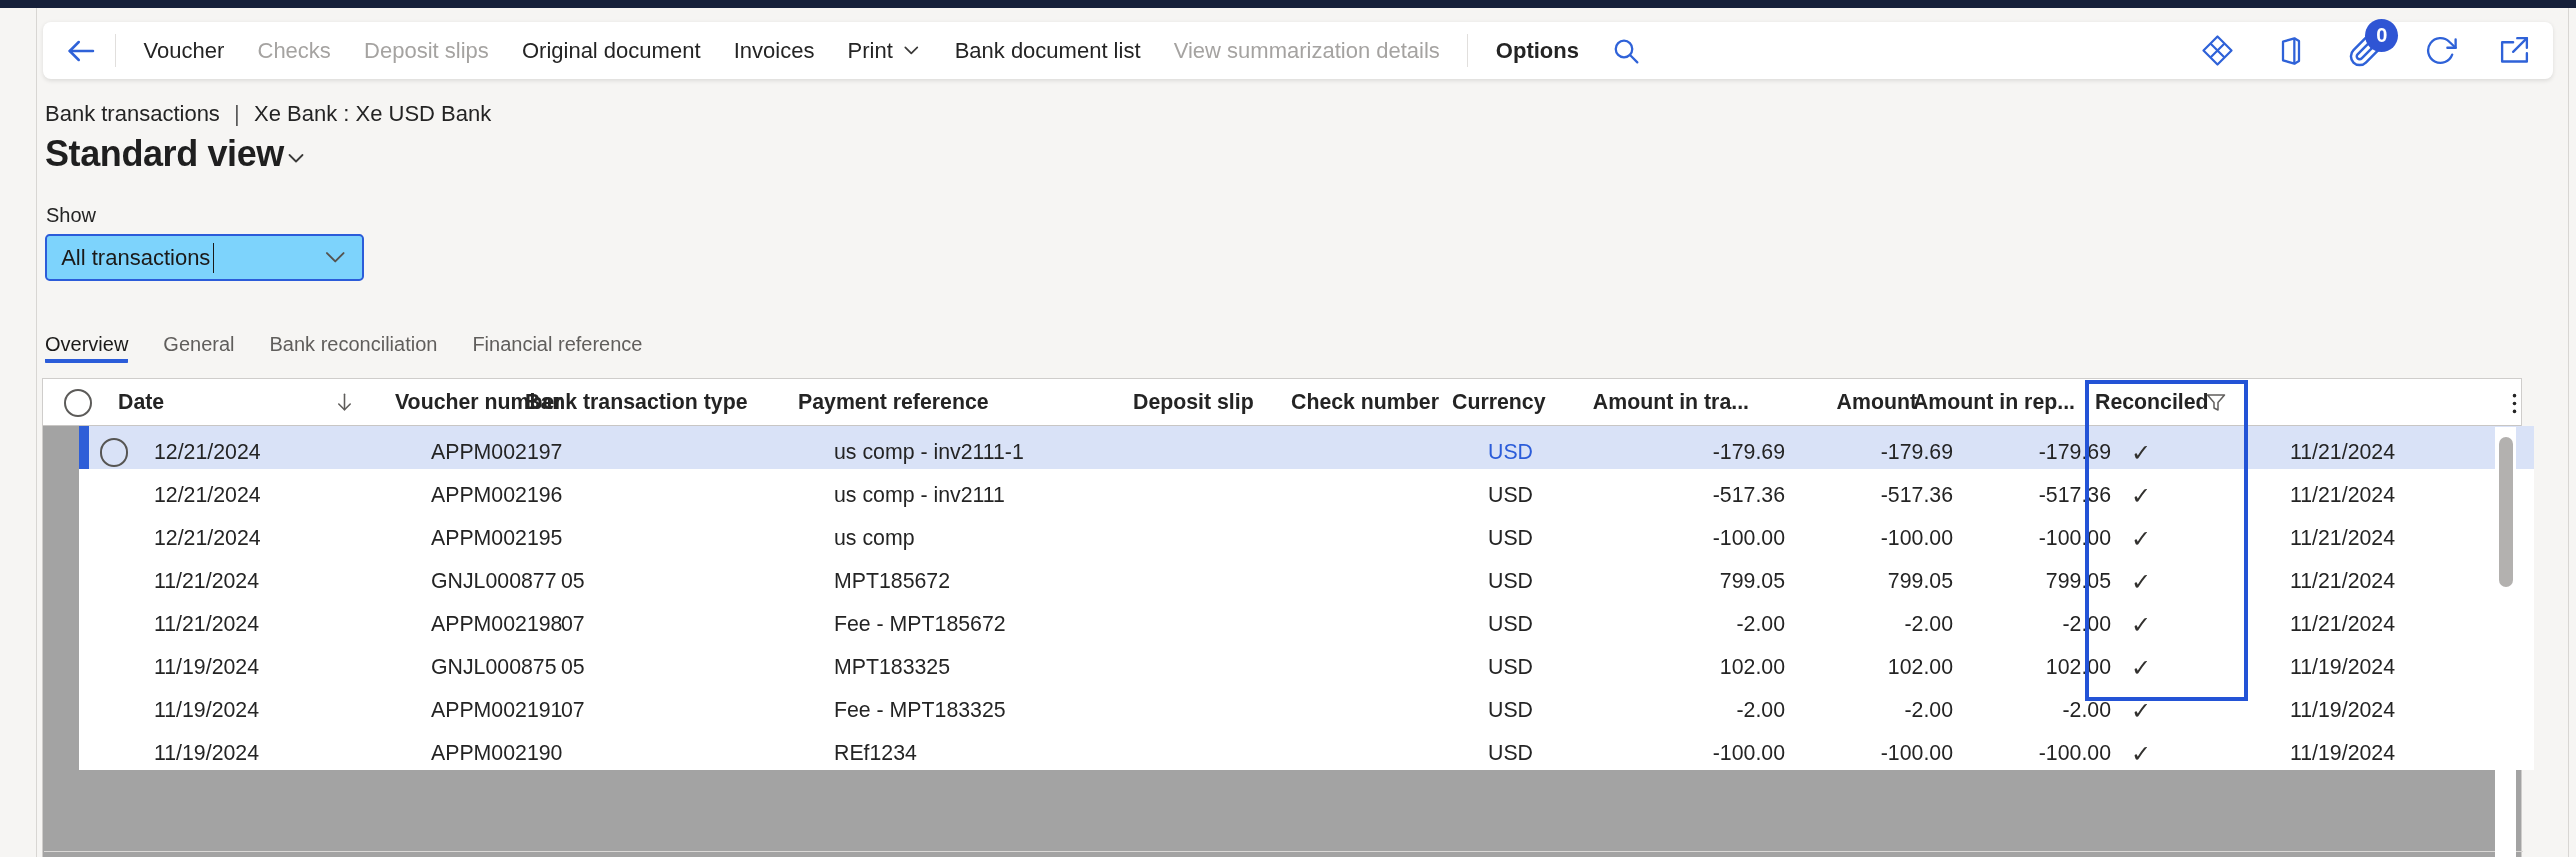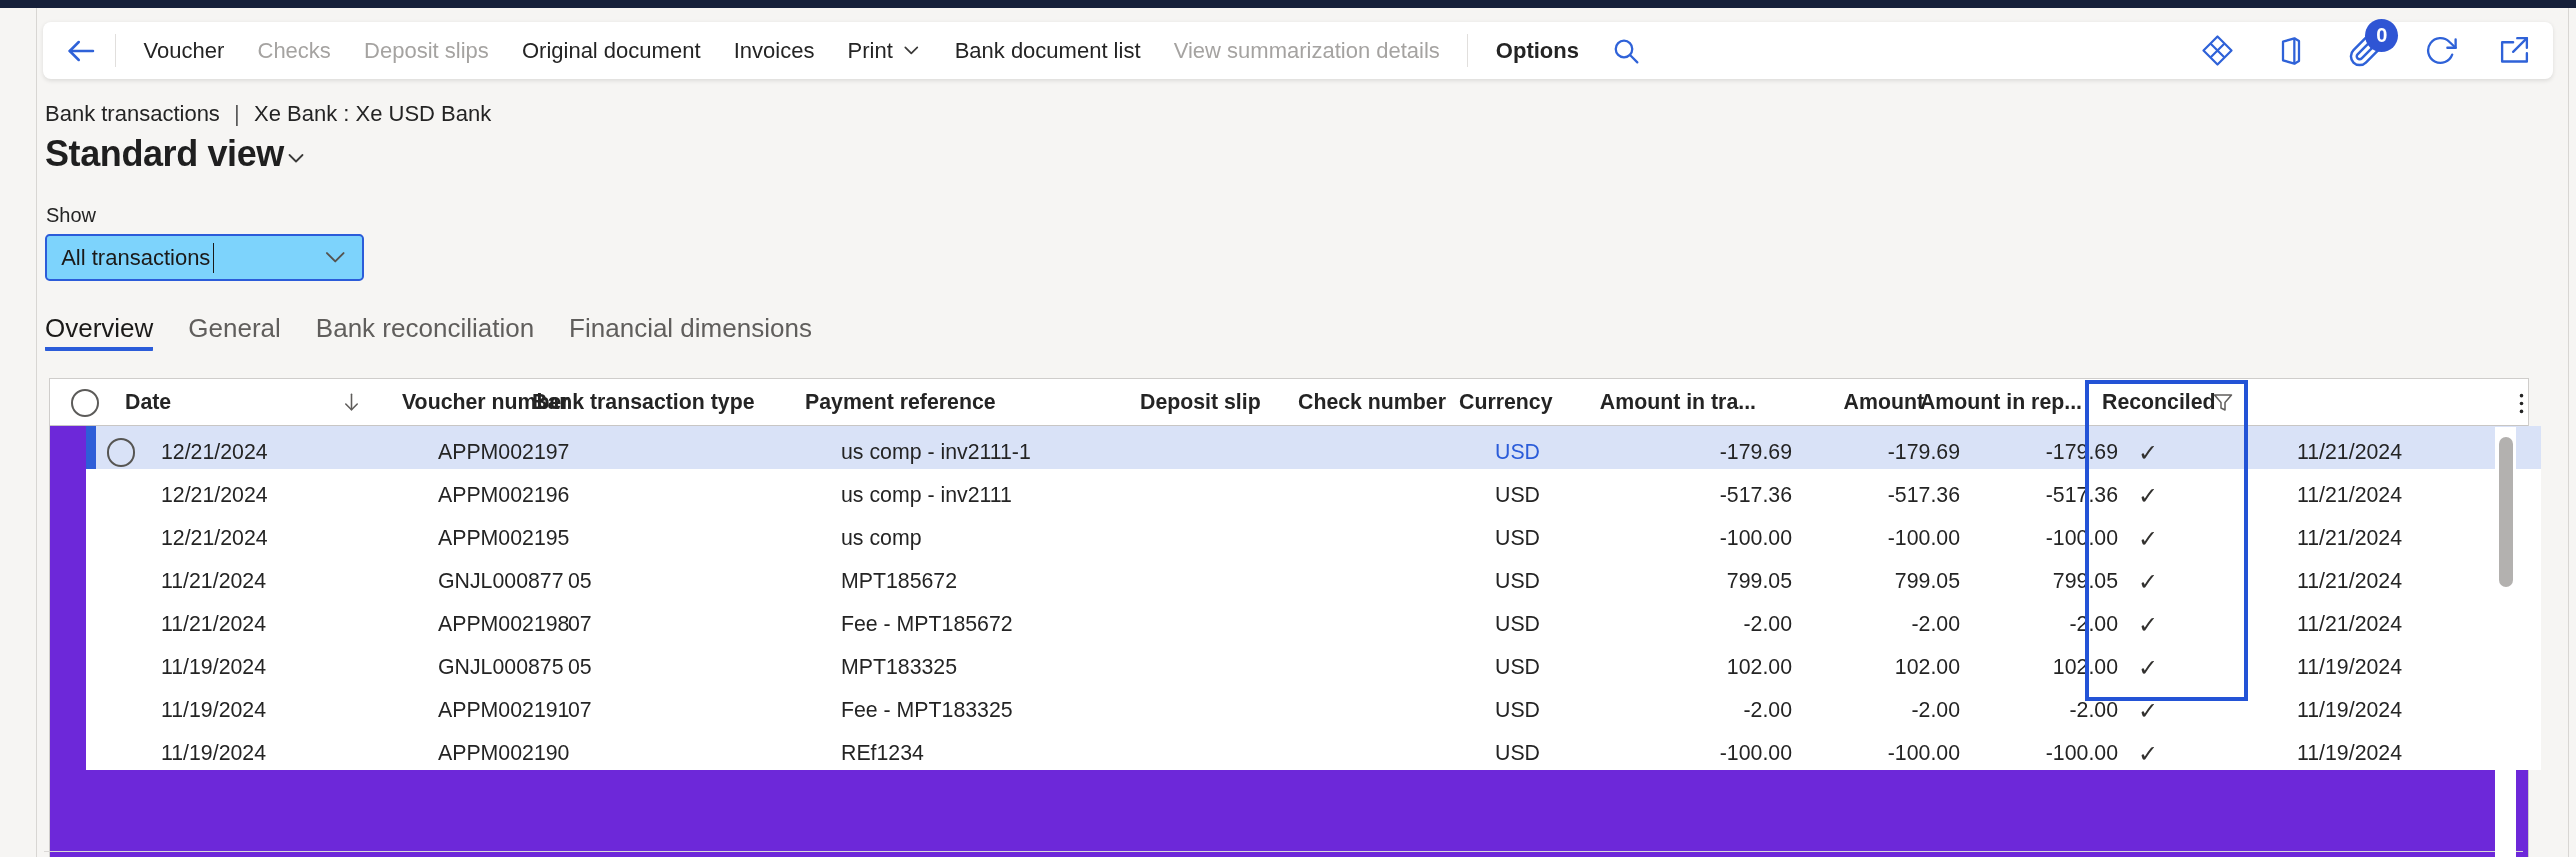--- a/index.html
+++ b/index.html
@@ -40,25 +40,25 @@
 
   .show-label { position:absolute; left:46px; top:204px; font-size:20px; color:#242424; }
   .combo { position:absolute; left:45px; top:234px; width:319px; height:47px; background:#7dd3fc;
            border:2.4px solid #2b5cd9; border-radius:4.7px; display:flex; align-items:center; padding:0 12.7px 0 14.2px; }
   .combo-text { font-size:22px; color:#1b1a19; }
   .caret { width:1.6px; height:30px; background:#1b1a19; margin-left:2.4px; }
   .combo-chevron { margin-left:auto; display:flex; align-items:center; cursor:pointer; }
 
   
   .tabs { position:absolute; left:45px; top:313px; display:flex; gap:35px; }
-  .tab { font-size:26px; color:#605e5c; padding-bottom:3px; border-bottom:4px solid transparent; cursor:pointer; white-space:nowrap; }
+  .tab { font-size:20px; color:#605e5c; padding-bottom:3px; border-bottom:4px solid transparent; cursor:pointer; white-space:nowrap;margin-top:20px; }
   .tab.active { color:#1b1a19; border-bottom-color:#2b5cd9; border-radius:0.8px; }
 
   
-  .grid { position:absolute; left:49px; top:378px; width:2480px; height:479px; background:#6d28d9;
+  .grid { position:absolute; left:42px; top:378px; width:2480px; height:479px; background:#a3a3a3;
           border:0.8px solid #cfcdcb; border-bottom:none; }
   .ghead { position:relative; height:47px; border-bottom:0.8px solid #c8c6c4; background:#fff; }
   .hc { position:absolute; top:0; height:47px; display:flex; align-items:center; font-size:21.3px; font-weight:700;
         color:#242424; white-space:nowrap; cursor:pointer; }
   .rows { position:relative; }
   .row { position:relative; height:43px; width:2455px; background:#fff;margin-left:36px; }
   .row.selected { background:#d9e2f7; }
   .sel-stripe { display:none; position:absolute; left:0; top:0; width:9.5px; height:100%; background:#2e5ed8; }
   .row.selected .sel-stripe { display:block; }
   .radio { display:none; position:absolute; left:20.6px; top:12px; width:28.5px; height:28.5px; border:2.4px solid #565553;
@@ -236,21 +236,21 @@
       <svg width="28.5" height="28.5" viewBox="0 0 24 24" fill="none" stroke="#55534f" stroke-width="1.6" stroke-linecap="round" stroke-linejoin="round">
           <path d="M5 8.5l7 7 7-7"></path>
         </svg>
     </span>
   </div>
 
   <div class="tabs">
       <div class="tab active">Overview</div>
       <div class="tab">General</div>
       <div class="tab">Bank reconciliation</div>
-      <div class="tab">Financial dimensions</div>
+      <div class="tab">Financial reference</div>
     </div>
 
   <div class="grid">
     <div class="ghead">
       <div class="hradio"></div>
       <div class="hc c-date">Date</div>
       <span class="h-sort">
         <svg width="25" height="25" viewBox="0 0 24 24" fill="none" stroke="#5f5d5b" stroke-width="1.5" stroke-linecap="round" stroke-linejoin="round">
             <path d="M12 4v15"></path>
             <path d="M6.5 13.5L12 19l5.5-5.5"></path>

